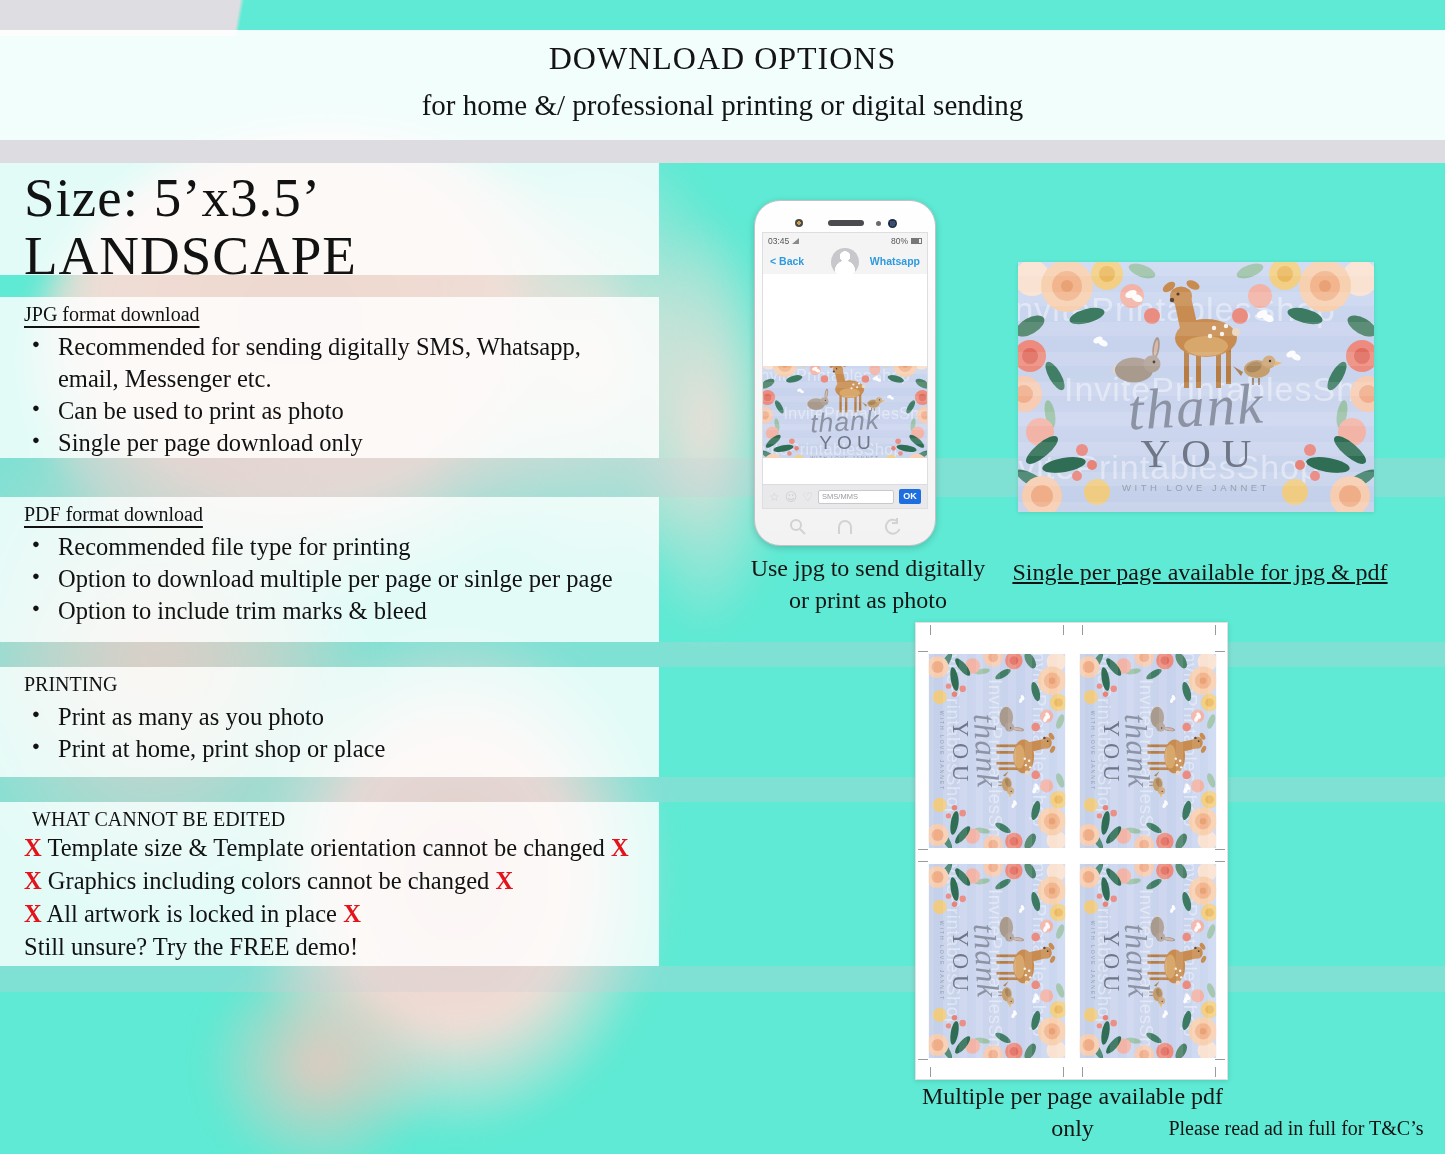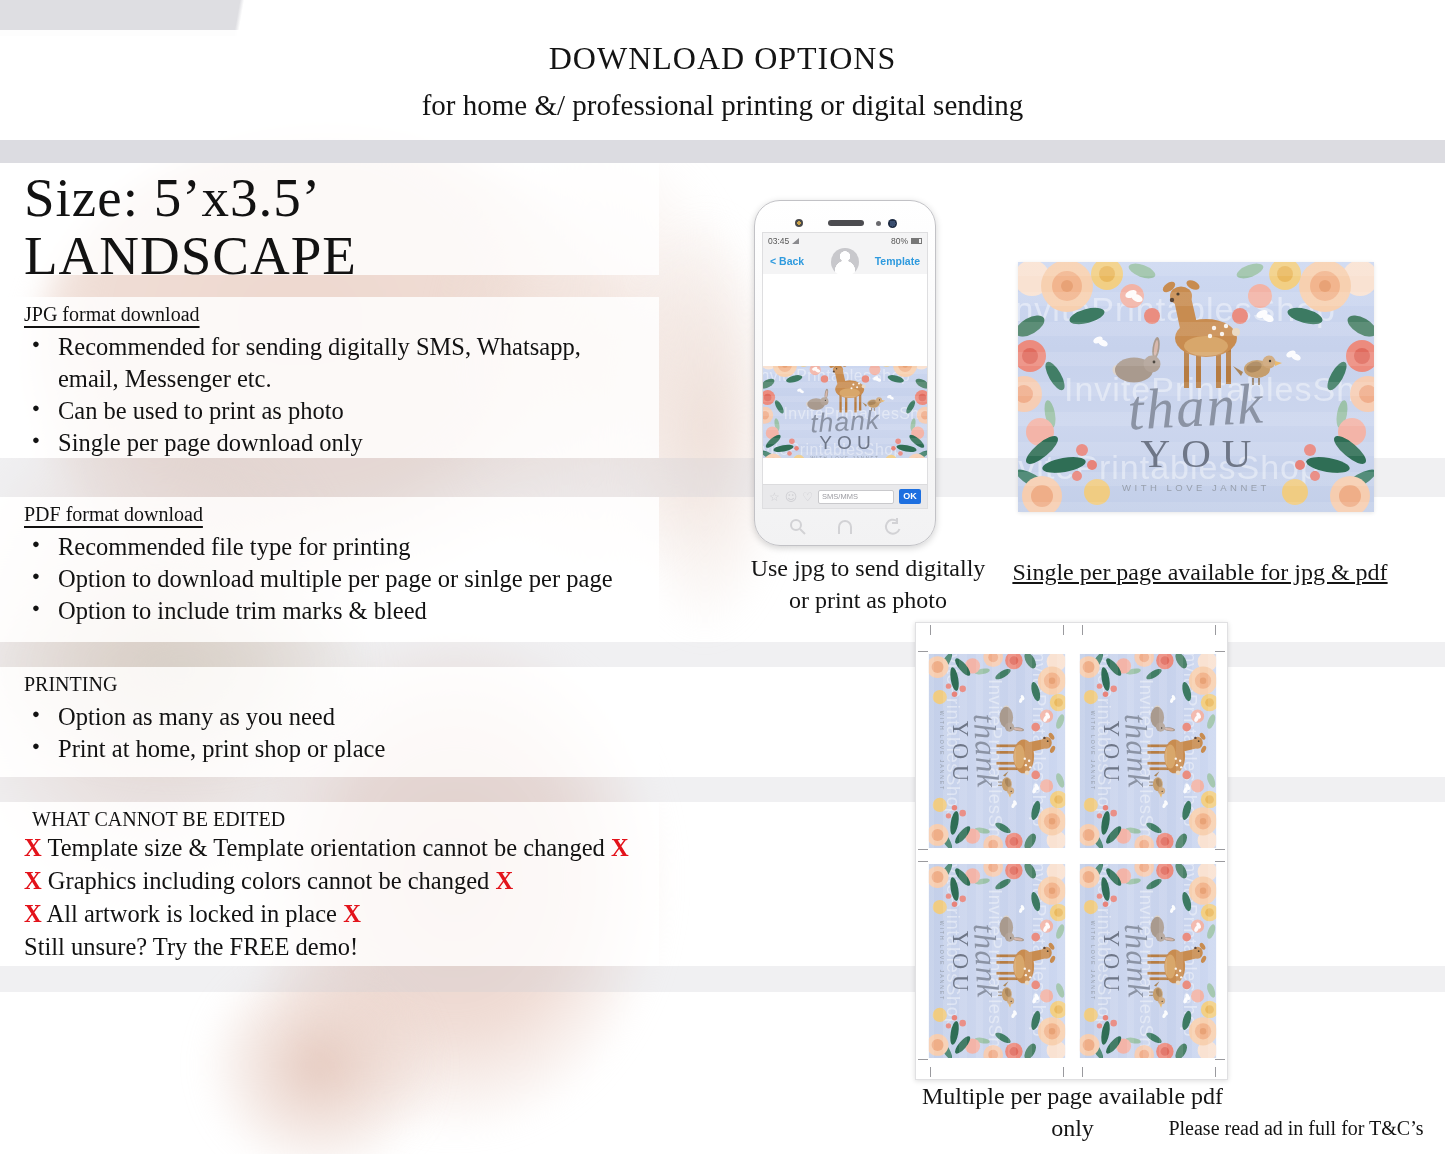--- a/index.html
+++ b/index.html
@@ -1,18 +1,18 @@
 <!DOCTYPE html>
 <html><head>
 <meta charset="utf-8">
 <style>
   * { box-sizing: border-box; margin: 0; padding: 0; }
   body { background:#d8d8db; font-family:"Liberation Serif","DejaVu Serif",serif; }
   .stage { position:relative; width:1445px; height:1154px; overflow:hidden;
-           background:#ffffff; }
+           background:#5eead4; }
 
   
   .fl-bg { position:absolute; border-radius:50%; filter:blur(14px); pointer-events:none; }
   .f1 { left:30px;  top:130px; width:600px; height:470px;
         background:radial-gradient(ellipse at 45% 40%, #eed8cf 0%, #efddd5 45%, rgba(239,221,213,0) 72%); }
   .f2 { left:-60px; top:380px; width:430px; height:560px;
         background:radial-gradient(ellipse, #e9d2c8 0%, rgba(234,211,201,0) 70%); }
   .f3 { left:240px; top:620px; width:430px; height:520px;
         background:radial-gradient(ellipse, #e8cec5 0%, #f0ddd6 40%, rgba(240,221,214,0) 70%); }
   .f4 { left:430px; top:120px; width:330px; height:480px;
@@ -187,21 +187,21 @@
     <ul class="bl">
       <li>Recommended file type for printing</li>
       <li>Option to download multiple per page or sinlge per page</li>
       <li>Option to include trim marks &amp; bleed</li>
     </ul>
   </div>
 
   <div class="band band-printing">
     <div class="sec-h">PRINTING</div>
     <ul class="bl">
-      <li>Option as many as you need</li>
+      <li>Print as many as you photo</li>
       <li>Print at home, print shop or place</li>
     </ul>
   </div>
 
   <div class="band band-edit">
     <div class="sec-h" style="padding-left:8px;">WHAT CANNOT BE EDITED</div>
     <div class="edit-line">
       <span class="rx">X</span>
       <span>Template size &amp; Template orientation cannot be changed</span>
       <span class="rx">X</span>
@@ -229,21 +229,21 @@
         <span>
           <span>03:45</span><span class="sig"></span>
         </span>
         <span>
           <span>80%</span><span class="batt"></span>
         </span>
       </div>
       <div class="nav-row">
         <span>&lt; Back</span>
         <div class="avatar"></div>
-        <span>Template</span>
+        <span>Whatsapp</span>
       </div>
       <div class="msg-a"></div>
       <div class="ph-card-crop card-slot">
   <div class="tycard">
     <div class="wm">
       <span style="left:-14px;top:28px">InvitePrintablesShop</span>
       <span style="left:46px;top:108px">InvitePrintablesShop</span>
       <span style="left:-30px;top:186px">InvitePrintablesShop</span>
     </div>
     <svg class="fl fl-tl" width="150" height="95" viewBox="0 0 150 95">

